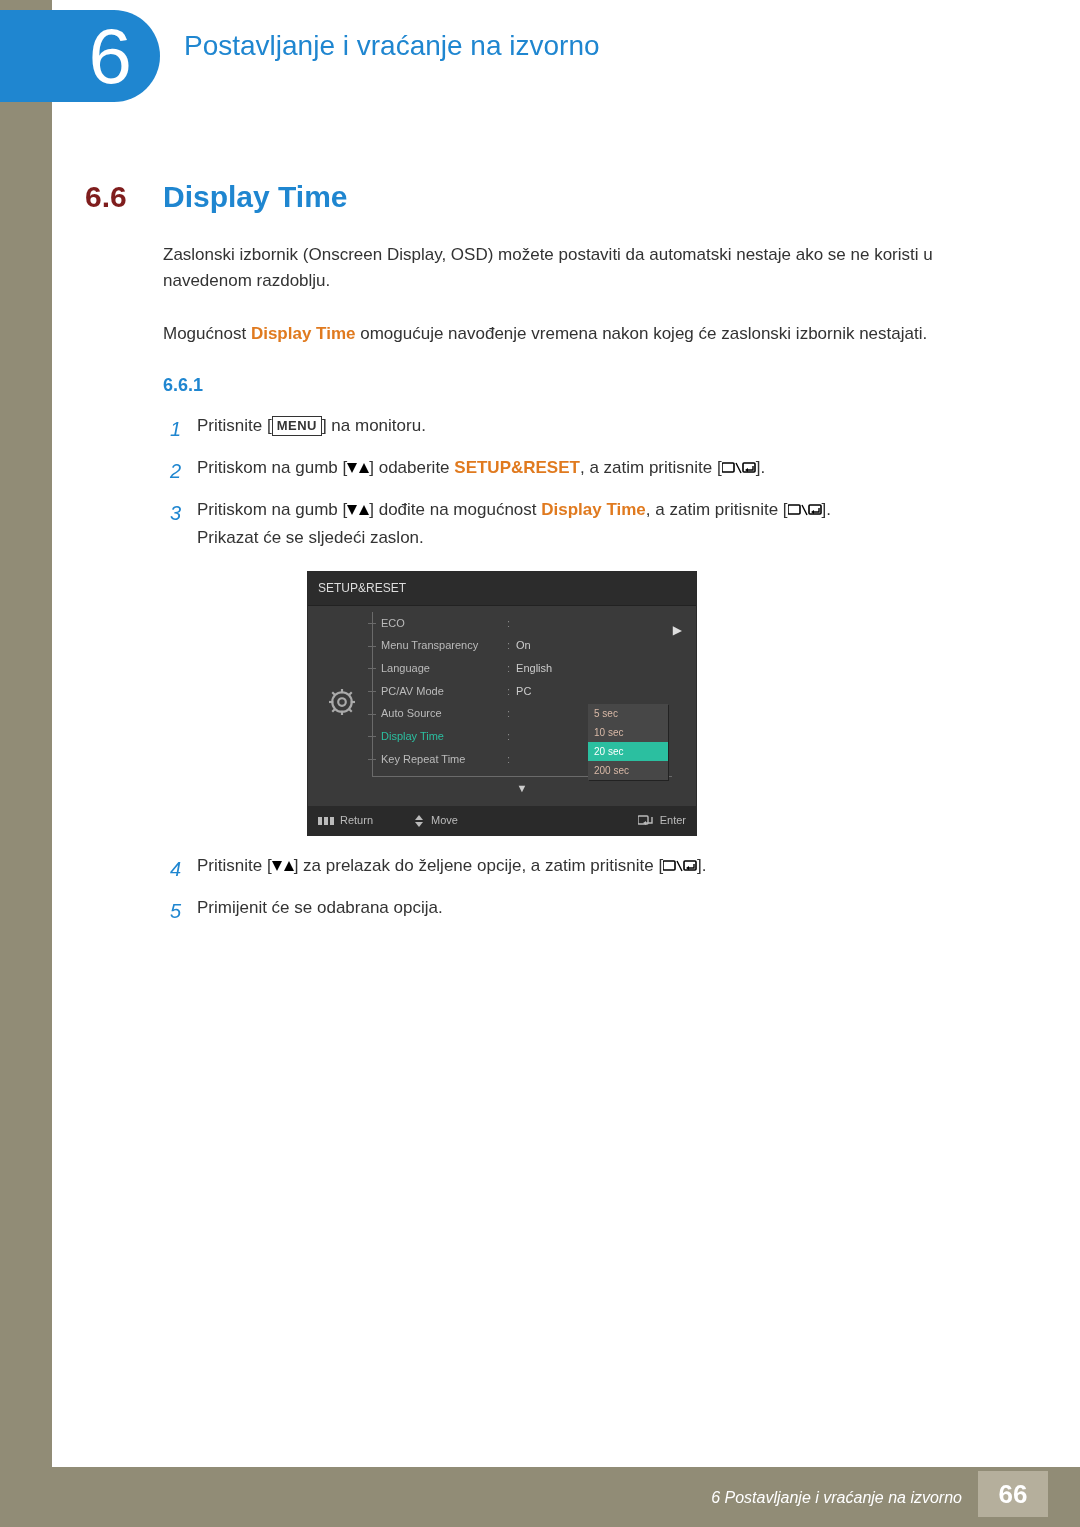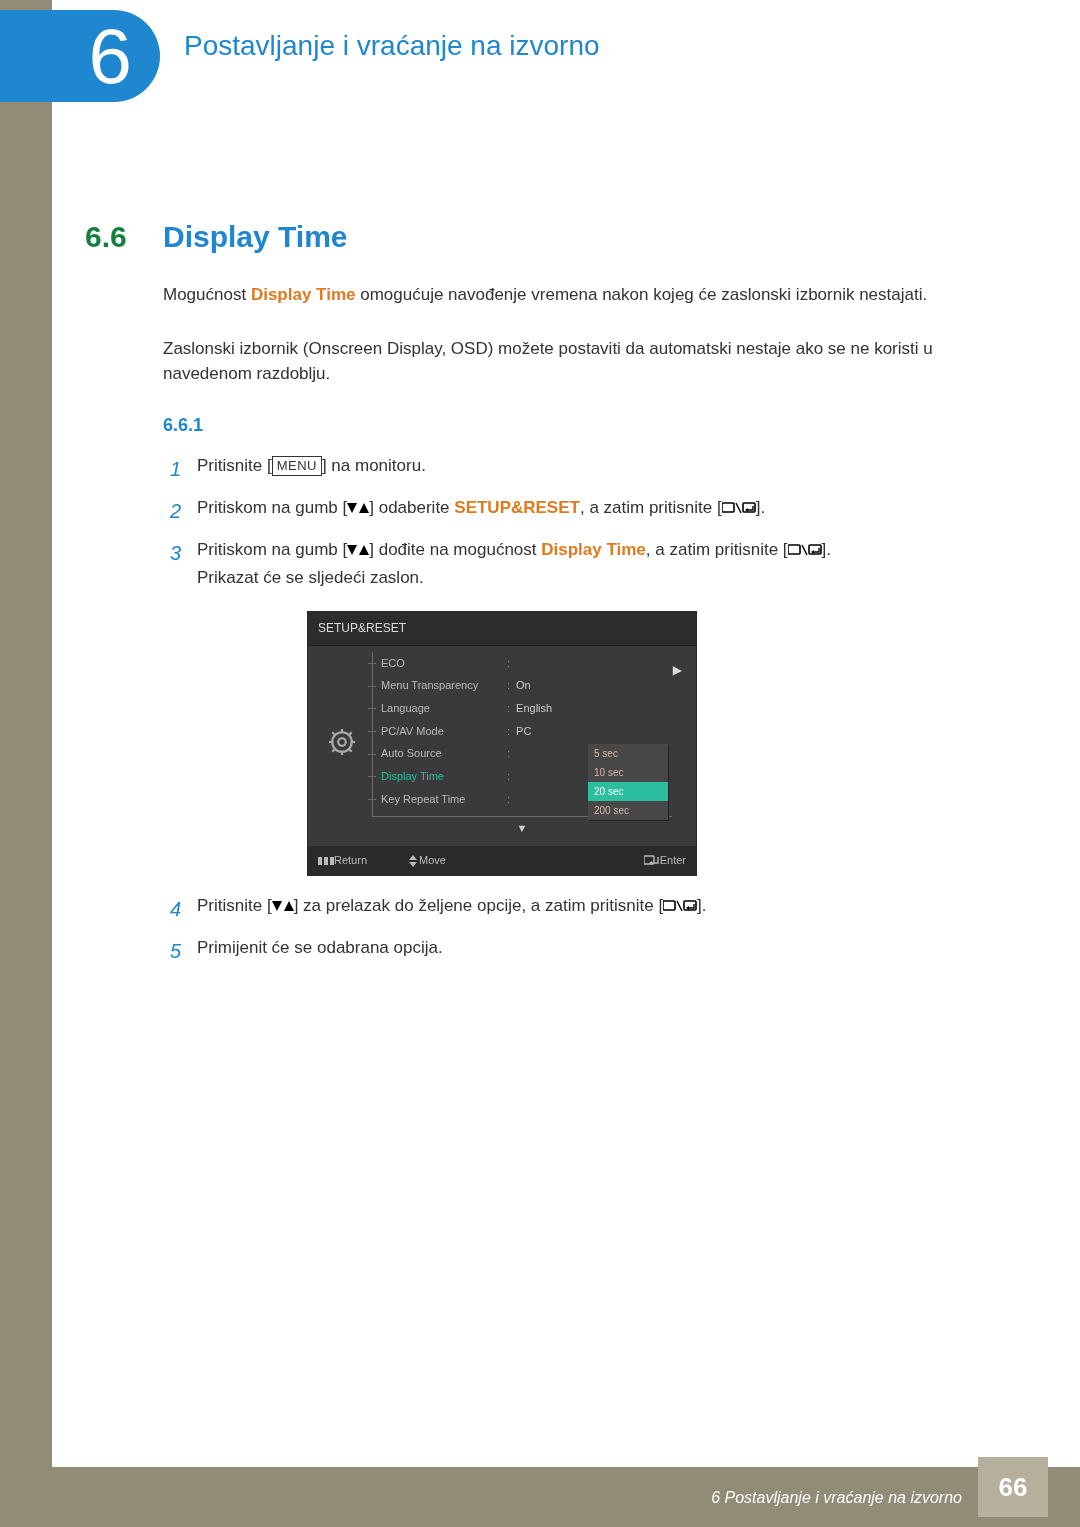--- a/index.html
+++ b/index.html
@@ -45,21 +45,21 @@
     font-size: 28px;
     font-weight: 400;
     color: #1f86d0;
   }
   .content {
     position: absolute;
     left: 85px; right: 60px;
     top: 180px;
   }
   .sec-row { display: flex; align-items: baseline; gap: 20px; }
-  .sec-num { color: #15803d; font-size: 30px; font-weight: 700; min-width: 58px; margin-top: 40px; }
+  .sec-num { color: #7f1d1d; font-size: 30px; font-weight: 700; min-width: 58px; }
   .sec-title { color: #1f86d0; font-size: 30px; font-weight: 700; }
   .body-p {
     font-size: 17px;
     line-height: 1.5;
     color: #333;
     margin-top: 28px;
     margin-left: 78px;
   }
   .body-p .orange { color: #e07a1f; font-weight: 700; }
   .subsec-row {
@@ -79,21 +79,21 @@
     min-width: 18px; text-align: right;
   }
   ol.steps .step-body { flex: 1; }
   .menu-box {
     display: inline-block;
     border: 1px solid #333;
     font-size: 13px;
     padding: 0 4px;
     line-height: 18px;
     vertical-align: 1px;
-    font-weight: 400;
+    font-weight: 700;
     letter-spacing: .5px;
   }
   .udown, .rect-enter {
     display: inline-flex; align-items: center; gap: 1px;
     vertical-align: -2px;
   }
   .udown svg, .rect-enter svg { display: block; }
   .orange { color: #e07a1f; font-weight: 700; }
 
   
@@ -169,42 +169,42 @@
   }
   .osd-footer {
     display: flex;
     background: #2a2a2a;
     font-size: 11px;
     color: #bbb;
     padding: 5px 10px;
     gap: 40px;
     align-items: center;
   }
-  .osd-footer .fitem { display: flex; align-items: center; }
+  .osd-footer .fitem { display: flex; align-items: center; gap: 6px; }
   .osd-footer svg { display: block; }
 
   
   .page-footer-band {
     position: absolute;
     left: 0; right: 0; bottom: 0;
     height: 60px;
     background: #918c76;
   }
   .page-footer-text {
     position: absolute;
     bottom: 20px;
     right: 118px;
     color: #fff;
     font-size: 16px;
     font-style: italic;
   }
   .page-footer-num-box {
     position: absolute;
     right: 32px; bottom: 10px;
-    width: 70px; height: 60px;
+    width: 70px; height: 46px;
     background: #b5af9c;
     color: #fff;
     font-size: 26px;
     font-weight: 700;
     display: flex; align-items: center; justify-content: center;
   }
 </style>
 </head>
 <body>
 
@@ -213,24 +213,24 @@
   <span class="chapter-number">6</span>
 </div>
 <div class="chapter-title">Postavljanje i vraćanje na izvorno</div>
 
 <div class="content">
   <div class="sec-row">
     <span class="sec-num">6.6</span>
     <span class="sec-title">Display Time</span>
   </div>
 
+  <p class="body-p">Zaslonski izbornik (Onscreen Display, OSD) možete postaviti da automatski nestaje ako se ne koristi u navedenom razdoblju.</p>
   <p class="body-p">
     <span>Mogućnost </span><span class="orange">Display Time</span><span> omogućuje navođenje vremena nakon kojeg će zaslonski izbornik nestajati.</span>
   </p>
-  <p class="body-p">Zaslonski izbornik (Onscreen Display, OSD) možete postaviti da automatski nestaje ako se ne koristi u navedenom razdoblju.</p>
 
   <div class="subsec-row">
     <span class="subsec-num">6.6.1</span>
   </div>
 
   <ol class="steps">
     <li>
       <span class="step-n">1</span>
       <span class="step-body">
         <span>Pritisnite [</span><span class="menu-box">MENU</span><span>] na monitoru.</span>

